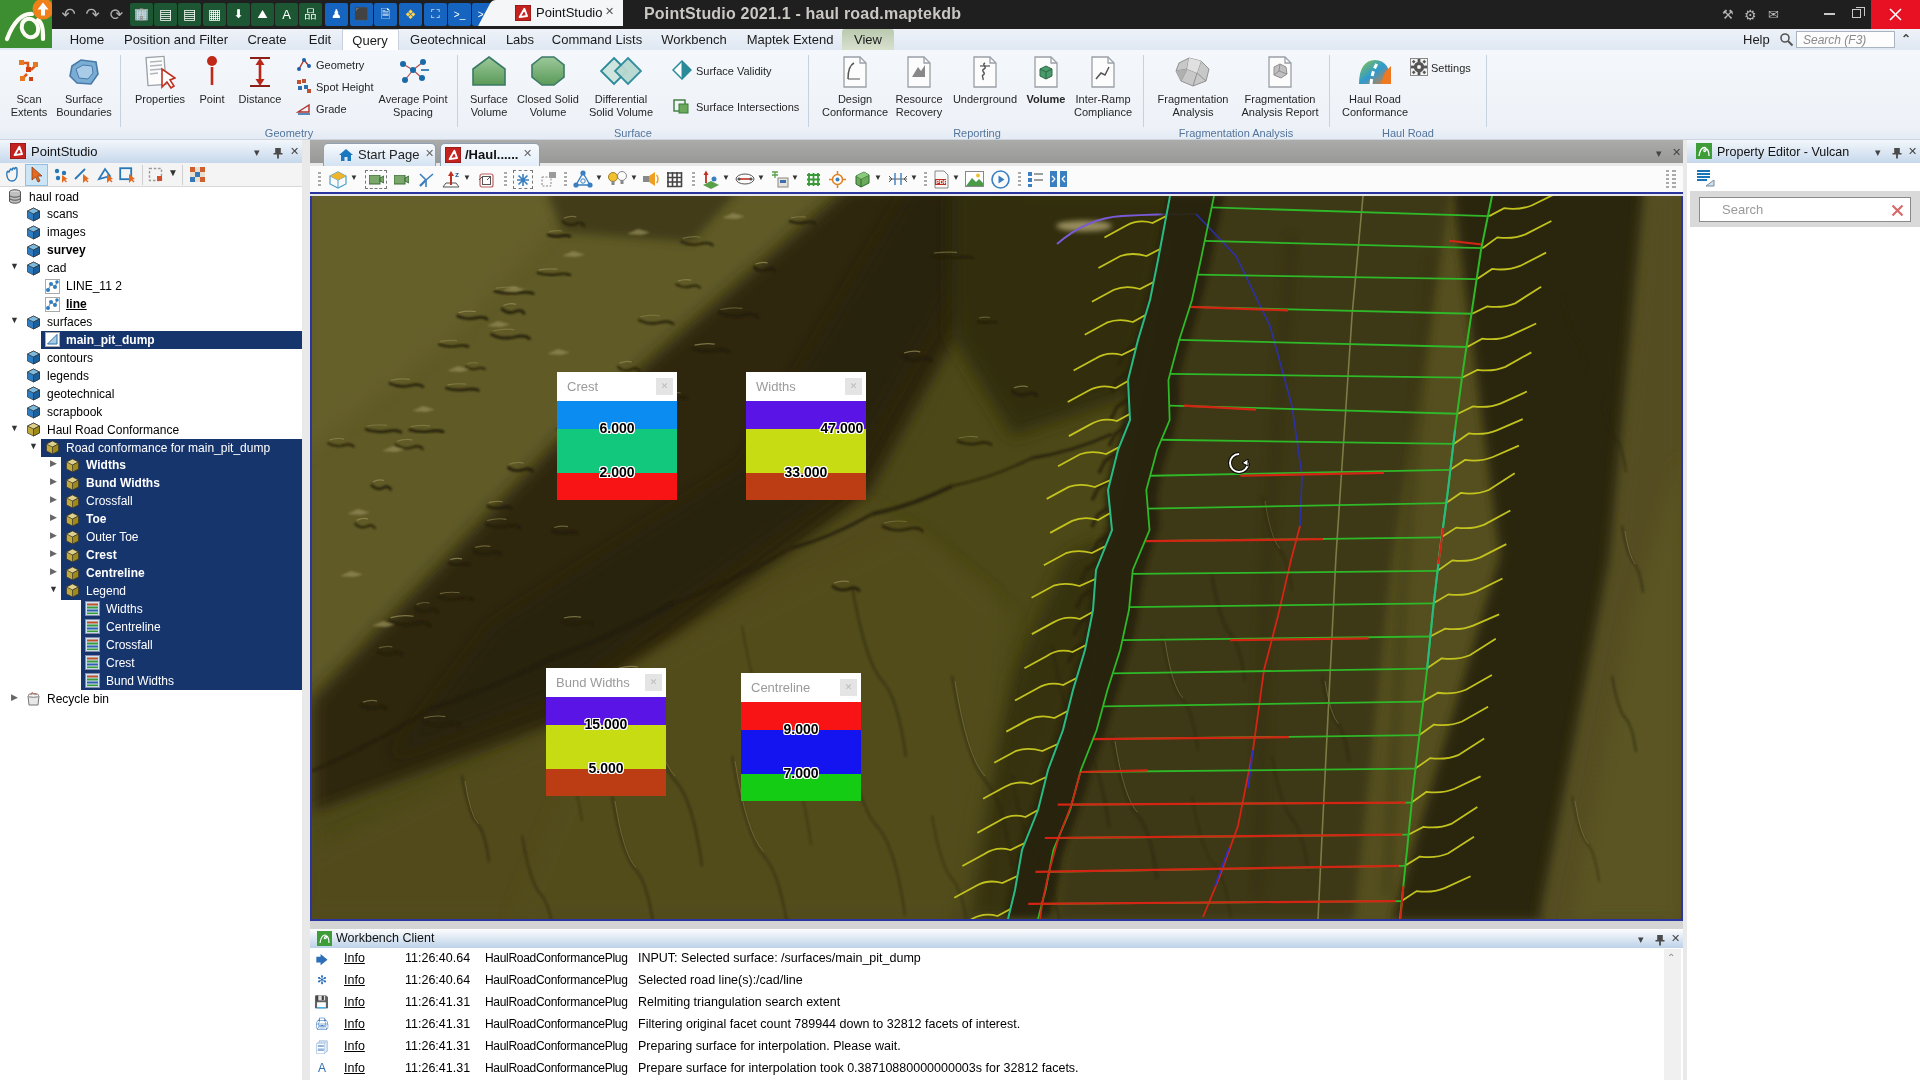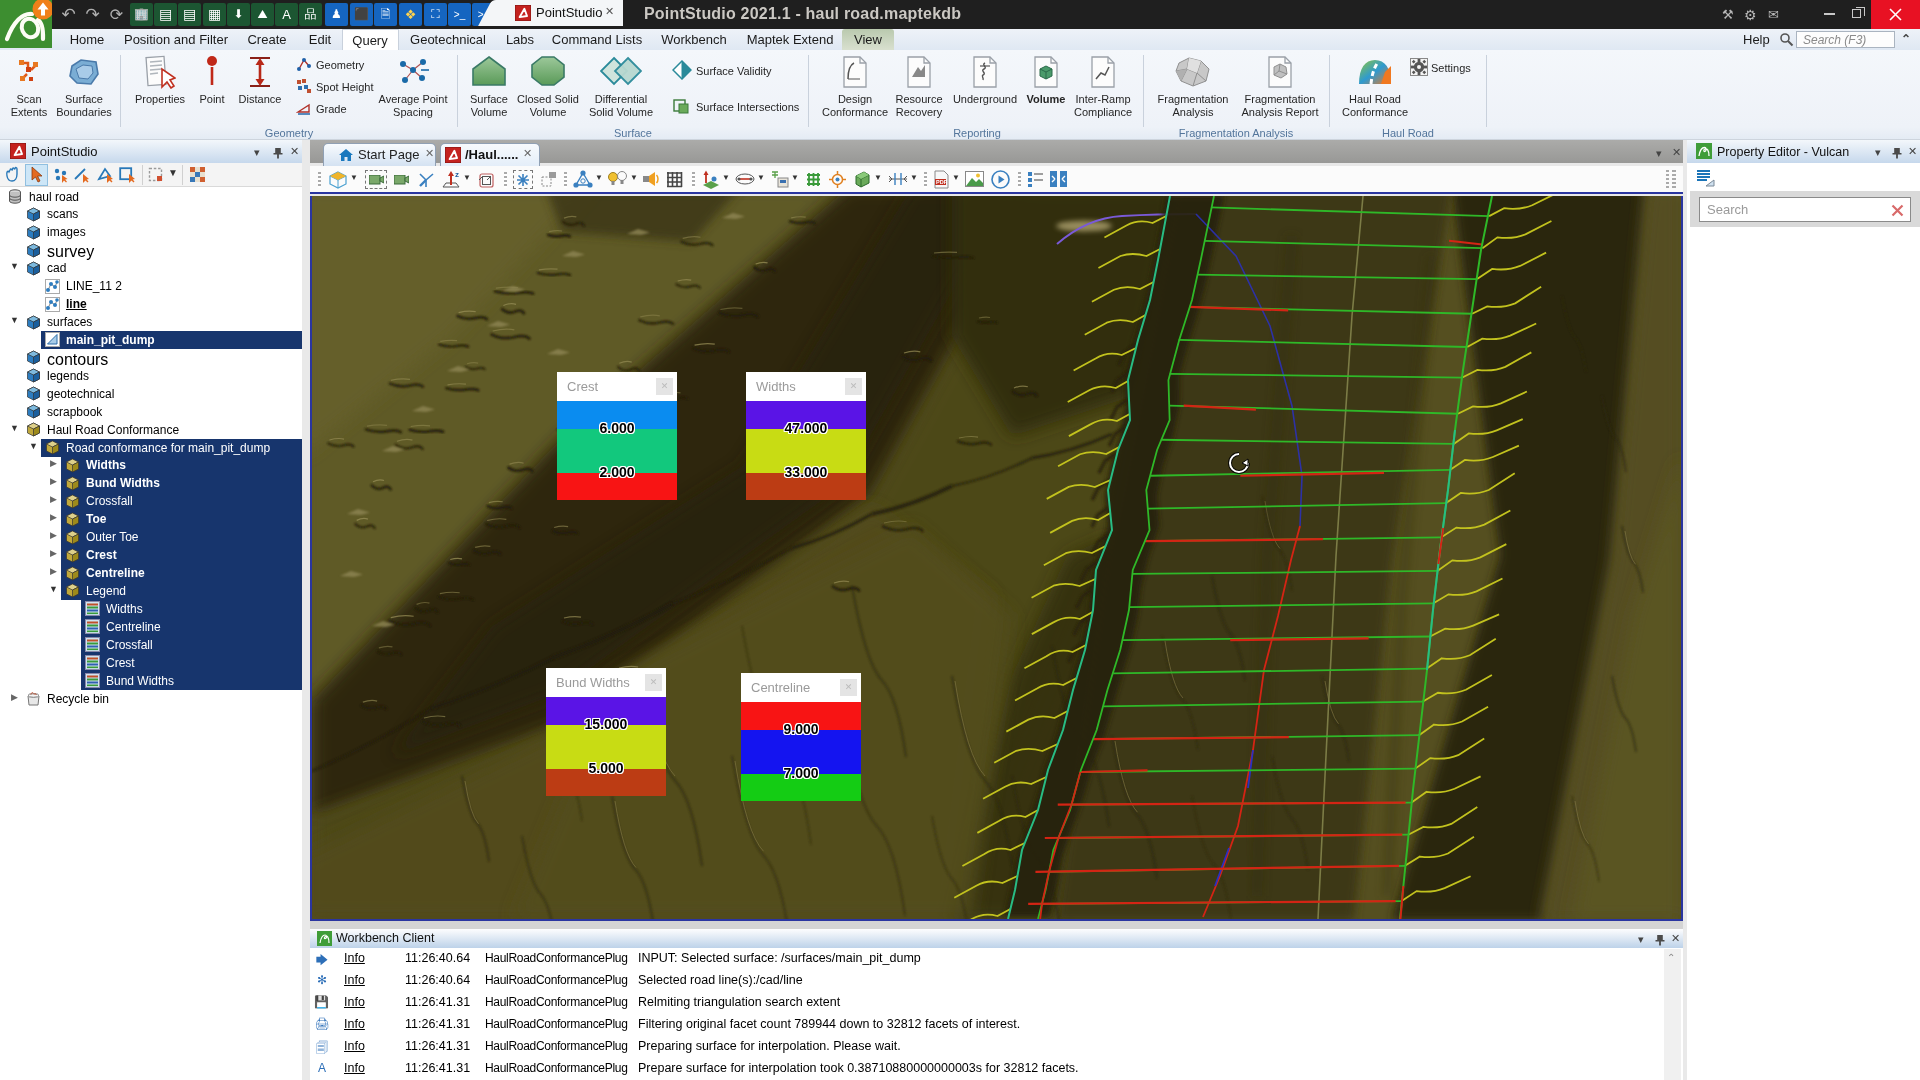--- a/index.html
+++ b/index.html
@@ -53,21 +53,21 @@
 .wbrow { position:absolute; left:0; width:1340px; height:22px; font-size:12.5px; color:#000; }
 .wbrow .info { position:absolute; left:34px; text-decoration:underline; }
 .wbrow .ts { position:absolute; left:95px; }
 .wbrow .src { position:absolute; left:175px; font-size:12px; letter-spacing:-0.3px; }
 .wbrow .msg { position:absolute; left:328px; }
 
 
 #rightpanel { position:absolute; left:1687px; top:140px; width:233px; height:940px; background:#fff; }
 #rp-head { position:absolute; left:0; top:0; width:233px; height:23px; background:linear-gradient(#f3f7fb,#c6d8ec); }
 #rp-search-wrap { position:absolute; left:3px; top:51px; width:230px; height:36px; background:#d9d9d9; }
-#rp-search { position:absolute; left:9px; top:6px; width:212px; height:25px; background:#fff; border:1px solid #8a8a8a; font-size:13px; color:#9a9a9a; line-height:23px; padding-left:7px; }
+#rp-search { position:absolute; left:9px; top:6px; width:212px; height:25px; background:#fff; border:1px solid #8a8a8a; font-size:13px; color:#9a9a9a; line-height:23px; padding-left:22px; }
 
 .ctl { color:#444; font-size:11px; position:absolute; }
 </style>
 </head>
 <body>
 <div id="app">
 
 <div id="titlebar"></div>
 <div id="mlogo">
 <svg width="52" height="48" viewBox="0 0 52 48">
@@ -420,21 +420,21 @@
           </svg>
         </div>
         <div class="abs" style="left:47px;top:38.36px;font-size:12px;color:#000;white-space:nowrap;">images</div>
         <div class="abs" style="left:26px;top:55.79px;width:15px;height:15px;">
           <svg width="15" height="15" viewBox="0 0 15 15" style="position:absolute;">
             <path d="M7.5 1 L13.5 4 L13.5 11 L7.5 14 L1.5 11 L1.5 4 Z" fill="#2d7dc0" stroke="#333" stroke-width="0.7"></path>
             <path d="M1.5 4 L7.5 7 L13.5 4 L7.5 1 Z" fill="#7db9dd" stroke="#333" stroke-width="0.7"></path>
             <path d="M7.5 7 L7.5 14 L13.5 11 L13.5 4 Z" fill="#1b5f9d" stroke="#333" stroke-width="0.7"></path>
           </svg>
         </div>
-        <div class="abs" style="left:47px;top:56.29px;font-size:16px;color:#000;white-space:nowrap;">survey</div>
+        <div class="abs" style="left:47px;top:56.29px;font-size:12px;color:#000;white-space:nowrap;font-weight:bold;">survey</div>
         <span class="abs" style="left:10px;top:74.22px;font-size:9px;color:#333;">▼</span>
         <div class="abs" style="left:26px;top:73.72px;width:15px;height:15px;">
           <svg width="15" height="15" viewBox="0 0 15 15" style="position:absolute;">
             <path d="M7.5 1 L13.5 4 L13.5 11 L7.5 14 L1.5 11 L1.5 4 Z" fill="#2d7dc0" stroke="#333" stroke-width="0.7"></path>
             <path d="M1.5 4 L7.5 7 L13.5 4 L7.5 1 Z" fill="#7db9dd" stroke="#333" stroke-width="0.7"></path>
             <path d="M7.5 7 L7.5 14 L13.5 11 L13.5 4 Z" fill="#1b5f9d" stroke="#333" stroke-width="0.7"></path>
           </svg>
         </div>
         <div class="abs" style="left:47px;top:74.22px;font-size:12px;color:#000;white-space:nowrap;">cad</div>
         <div class="abs" style="left:45px;top:91.65px;width:15px;height:15px;">
@@ -476,21 +476,21 @@
           </svg>
         </div>
         <div class="abs" style="left:66px;top:145.94px;font-size:12px;font-weight:bold;color:#fff;white-space:nowrap;">main_pit_dump</div>
         <div class="abs" style="left:26px;top:163.37px;width:15px;height:15px;">
           <svg width="15" height="15" viewBox="0 0 15 15" style="position:absolute;">
             <path d="M7.5 1 L13.5 4 L13.5 11 L7.5 14 L1.5 11 L1.5 4 Z" fill="#2d7dc0" stroke="#333" stroke-width="0.7"></path>
             <path d="M1.5 4 L7.5 7 L13.5 4 L7.5 1 Z" fill="#7db9dd" stroke="#333" stroke-width="0.7"></path>
             <path d="M7.5 7 L7.5 14 L13.5 11 L13.5 4 Z" fill="#1b5f9d" stroke="#333" stroke-width="0.7"></path>
           </svg>
         </div>
-        <div class="abs" style="left:47px;top:163.87px;font-size:16px;color:#000;white-space:nowrap;">contours</div>
+        <div class="abs" style="left:47px;top:163.87px;font-size:12px;color:#000;white-space:nowrap;">contours</div>
         <div class="abs" style="left:26px;top:181.3px;width:15px;height:15px;">
           <svg width="15" height="15" viewBox="0 0 15 15" style="position:absolute;">
             <path d="M7.5 1 L13.5 4 L13.5 11 L7.5 14 L1.5 11 L1.5 4 Z" fill="#2d7dc0" stroke="#333" stroke-width="0.7"></path>
             <path d="M1.5 4 L7.5 7 L13.5 4 L7.5 1 Z" fill="#7db9dd" stroke="#333" stroke-width="0.7"></path>
             <path d="M7.5 7 L7.5 14 L13.5 11 L13.5 4 Z" fill="#1b5f9d" stroke="#333" stroke-width="0.7"></path>
           </svg>
         </div>
         <div class="abs" style="left:47px;top:181.8px;font-size:12px;color:#000;white-space:nowrap;">legends</div>
         <div class="abs" style="left:26px;top:199.23px;width:15px;height:15px;">
           <svg width="15" height="15" viewBox="0 0 15 15" style="position:absolute;">
@@ -1145,21 +1145,21 @@
     <div class="band" style="height:27px;background:#f81414;">
           <div class="blabel" style="top:-9px;">2.000</div>
         </div>
   </div>
   <div class="legend" style="left:434px;top:176px;">
     <div class="leghead">
           <span>Widths</span>
           <div class="btn">✕</div>
         </div>
     <div class="band" style="height:28px;background:#5a14e6;"></div>
-    <div class="band" style="height:44px;background:#c8dc14;">
+    <div class="band" style="height:44px;background:#c8dc14;padding-left:36px;">
           <div class="blabel" style="top:-9px;">47.000</div>
         </div>
     <div class="band" style="height:27px;background:#bc3c14;">
           <div class="blabel" style="top:-9px;">33.000</div>
         </div>
   </div>
   <div class="legend" style="left:234px;top:472px;">
     <div class="leghead">
           <span>Bund Widths</span>
           <div class="btn">✕</div>

